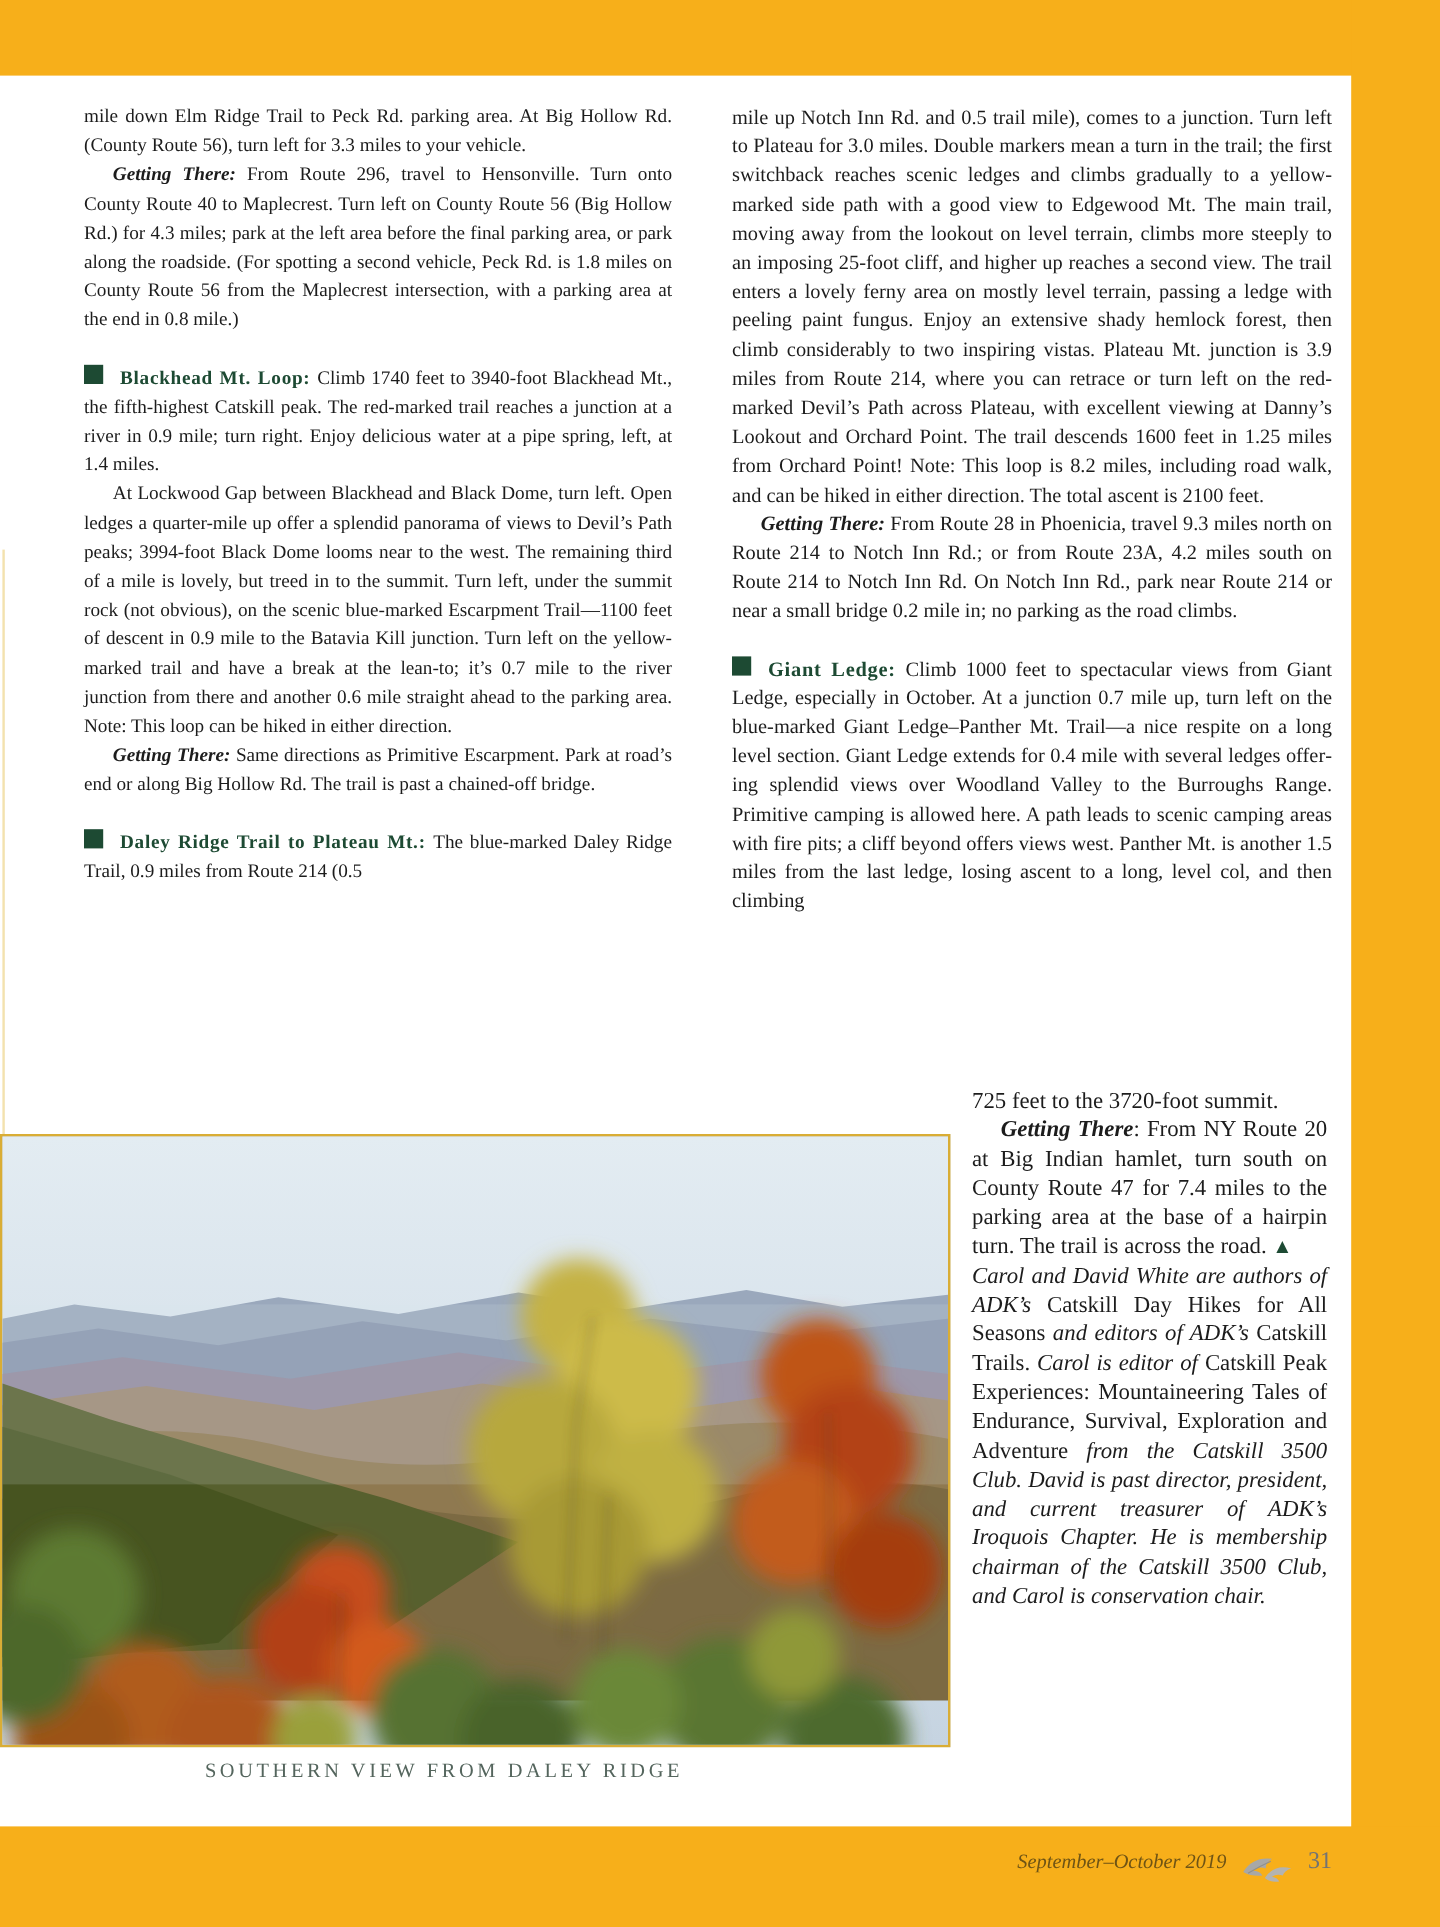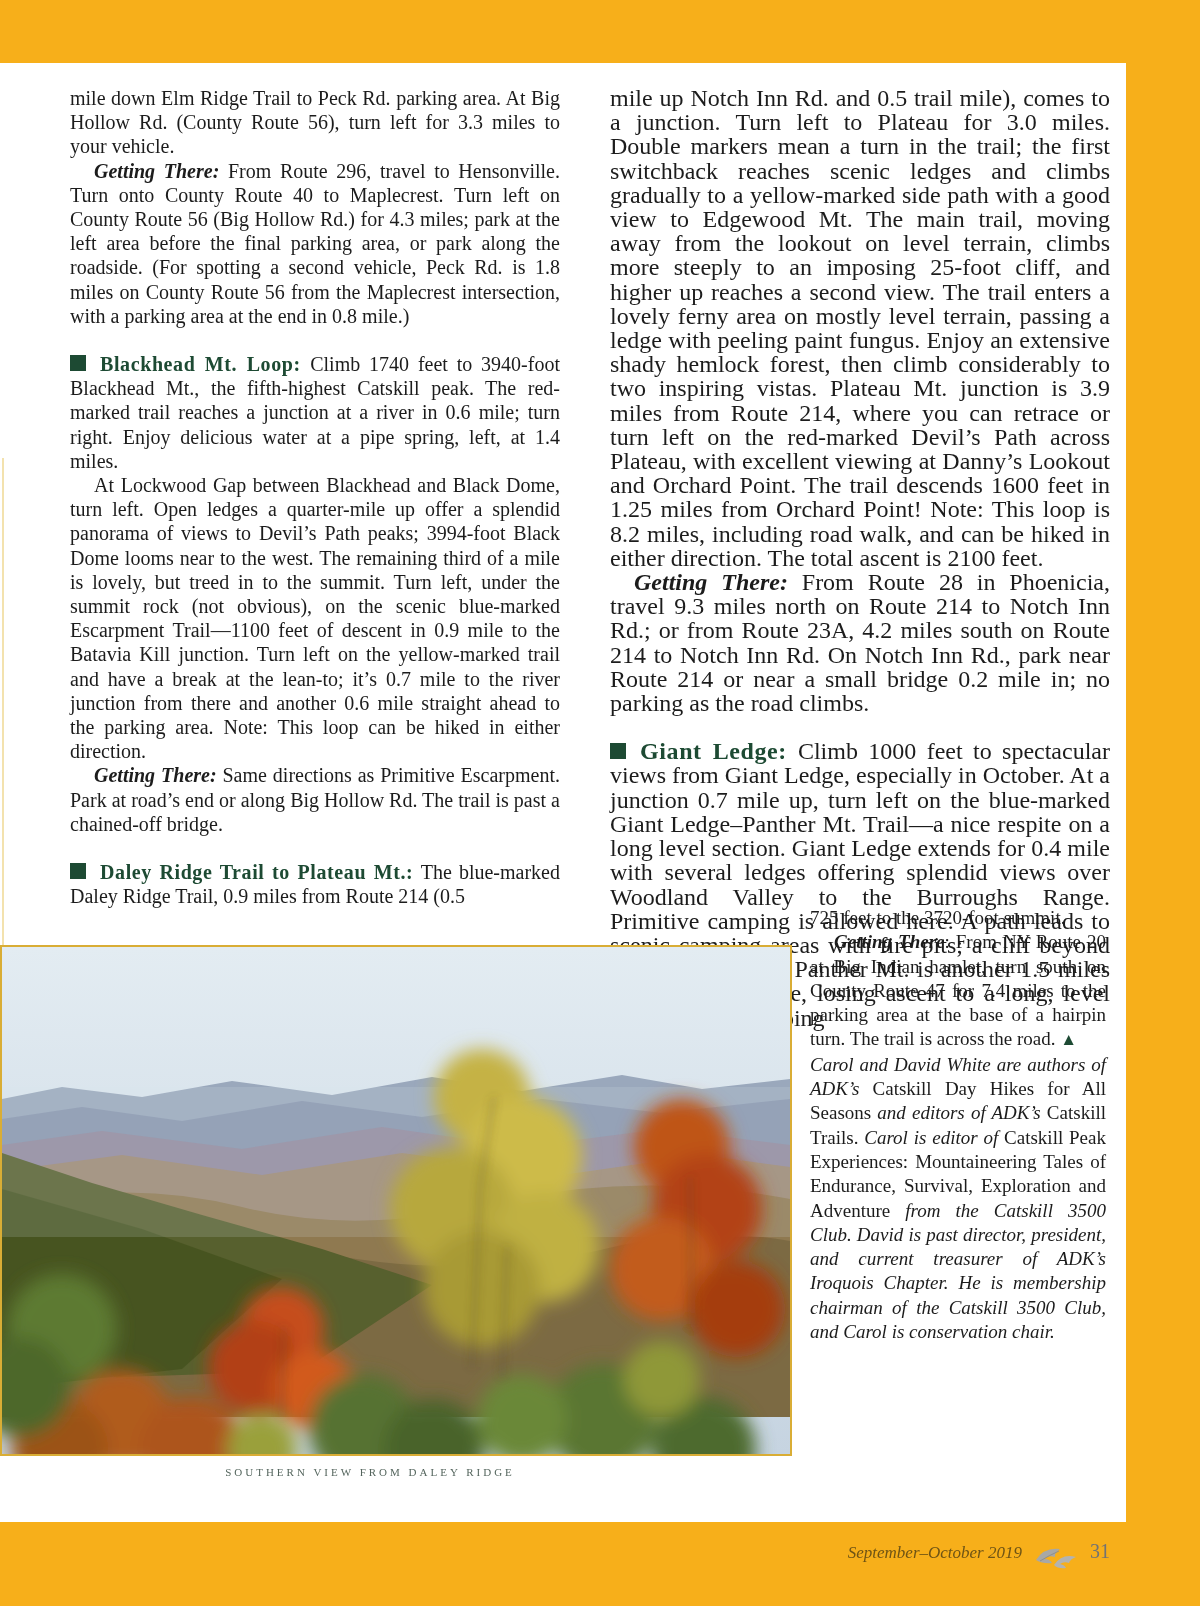--- a/index.html
+++ b/index.html
@@ -13,25 +13,25 @@
     overflow:hidden;margin:0 auto;
     font-family:"Liberation Serif", serif;color:var(--ink);
   }
   .bar-top{position:absolute;left:0;top:0;width:1200px;height:63px;background:var(--gold);}
   .bar-right{position:absolute;left:1126px;top:0;width:74px;height:1606px;background:var(--gold);}
   .bar-bottom{position:absolute;left:0;top:1522px;width:1200px;height:84px;background:var(--gold);}
   .edge-line{position:absolute;left:2px;top:458px;width:2px;height:487px;background:#f3e2ae;}
 
   .col-left{
     position:absolute;left:70px;top:86px;width:490px;
-    font-size:20px;line-height:24.2px;text-align:justify;z-index:1;
+    font-size:16px;line-height:24.2px;text-align:justify;z-index:1;
   }
   .col-right{
     position:absolute;left:610px;top:86px;width:500px;
-    font-size:24px;line-height:24.2px;text-align:justify;z-index:1;
+    font-size:17px;line-height:24.2px;text-align:justify;z-index:1;
   }
   .col-narrow{
     position:absolute;left:810px;top:906px;width:296px;
     font-size:19px;line-height:24.3px;text-align:justify;z-index:6;
   }
 
   .blk{margin:0;}
   .blk.indent{text-indent:24px;}
   .blk.section{margin-top:24px;}
   .blk.bio{}
@@ -43,21 +43,21 @@
   .tri{color:var(--green);font-size:17px;}
 
   .photo-frame{
     position:absolute;left:0;top:945px;width:792px;height:511px;
     border:2px solid #d9ad35;box-sizing:border-box;background:#cfd9e4;z-index:5;
   }
   .photo-frame svg{display:block;width:100%;height:100%;}
 
   .caption{
     position:absolute;left:0;top:1466px;width:740px;text-align:center;
-    font-size:11px;letter-spacing:3px;color:#54655d;z-index:6;
+    font-size:17px;letter-spacing:3px;color:#54655d;z-index:6;
   }
 
   .footer{
     position:absolute;top:1540px;right:90px;display:flex;align-items:baseline;
     gap:12px;z-index:7;
   }
   .footer .issue{font-style:italic;font-size:17px;color:#6f5415;}
   .footer .leaf{align-self:center;position:relative;top:3px;}
   .footer .pagenum{font-size:20px;color:#737373;}
 </style>
@@ -67,21 +67,21 @@
 <div id="page">
 
   <div class="bar-top"></div>
   <div class="bar-right"></div>
   <div class="bar-bottom"></div>
   <div class="edge-line"></div>
 
   <div class="col-left">
       <p class="blk plain"><span class="rm">mile down Elm Ridge Trail to Peck Rd. parking area. At Big Hollow Rd. (County Route 56), turn left for 3.3 miles to your vehicle.</span></p>
       <p class="blk indent"><span class="bi">Getting There: </span><span class="rm">From Route 296, travel to Henson­ville. Turn onto County Route 40 to Maplecrest. Turn left on County Route 56 (Big Hollow Rd.) for 4.3 miles; park at the left area before the final parking area, or park along the roadside. (For spotting a second vehicle, Peck Rd. is 1.8 miles on County Route 56 from the Maplecrest inter­section, with a parking area at the end in 0.8 mile.)</span></p>
-      <p class="blk section"><span class="sq"></span><span class="hd">Blackhead Mt. Loop: </span><span class="rm">Climb 1740 feet to 3940-foot Blackhead Mt., the fifth-highest Catskill peak. The red-marked trail reaches a junction at a river in 0.6 mile; turn right. Enjoy delicious water at a pipe spring, left, at 1.4 miles.</span></p>
+      <p class="blk section"><span class="sq"></span><span class="hd">Blackhead Mt. Loop: </span><span class="rm">Climb 1740 feet to 3940-foot Blackhead Mt., the fifth-highest Catskill peak. The red-marked trail reaches a junction at a river in 0.9 mile; turn right. Enjoy delicious water at a pipe spring, left, at 1.4 miles.</span></p>
       <p class="blk indent"><span class="rm">At Lockwood Gap between Blackhead and Black Dome, turn left. Open ledges a quarter-mile up offer a splendid panorama of views to Devil’s Path peaks; 3994-foot Black Dome looms near to the west. The remaining third of a mile is lovely, but treed in to the summit. Turn left, under the summit rock (not obvious), on the scenic blue-marked Escarpment Trail—1100 feet of descent in 0.9 mile to the Batavia Kill junction. Turn left on the yellow-marked trail and have a break at the lean-to; it’s 0.7 mile to the river junction from there and another 0.6 mile straight ahead to the parking area. Note: This loop can be hiked in either direction.</span></p>
       <p class="blk indent"><span class="bi">Getting There: </span><span class="rm">Same directions as Primitive Escarp­ment. Park at road’s end or along Big Hollow Rd. The trail is past a chained-off bridge.</span></p>
       <p class="blk section"><span class="sq"></span><span class="hd">Daley Ridge Trail to Plateau Mt.: </span><span class="rm">The blue-marked Daley Ridge Trail, 0.9 miles from Route 214 (0.5</span></p>
     </div>
 
   <div class="col-right">
       <p class="blk plain"><span class="rm">mile up Notch Inn Rd. and 0.5 trail mile), comes to a junc­tion. Turn left to Plateau for 3.0 miles. Double markers mean a turn in the trail; the first switchback reaches scenic ledges and climbs gradually to a yellow-marked side path with a good view to Edgewood Mt. The main trail, moving away from the lookout on level terrain, climbs more steep­ly to an imposing 25-foot cliff, and higher up reaches a second view. The trail enters a lovely ferny area on mostly level terrain, passing a ledge with peeling paint fungus. Enjoy an extensive shady hemlock forest, then climb con­siderably to two inspiring vistas. Plateau Mt. junction is 3.9 miles from Route 214, where you can retrace or turn left on the red-marked Devil’s Path across Plateau, with excellent viewing at Danny’s Lookout and Orchard Point. The trail descends 1600 feet in 1.25 miles from Orchard Point! Note: This loop is 8.2 miles, including road walk, and can be hiked in either direction. The total ascent is 2100 feet.</span></p>
       <p class="blk indent"><span class="bi">Getting There: </span><span class="rm">From Route 28 in Phoenicia, travel 9.3 miles north on Route 214 to Notch Inn Rd.; or from Route 23A, 4.2 miles south on Route 214 to Notch Inn Rd. On Notch Inn Rd., park near Route 214 or near a small bridge 0.2 mile in; no parking as the road climbs.</span></p>
       <p class="blk section"><span class="sq"></span><span class="hd">Giant Ledge: </span><span class="rm">Climb 1000 feet to spectacular views from Giant Ledge, especially in October. At a junction 0.7 mile up, turn left on the blue-marked Giant Ledge–Panther Mt. Trail—a nice respite on a long level section. Giant Ledge extends for 0.4 mile with several ledges offer­ing splendid views over Woodland Valley to the Burroughs Range. Primitive camping is allowed here. A path leads to scenic camping areas with fire pits; a cliff beyond offers views west. Panther Mt. is another 1.5 miles from the last ledge, losing ascent to a long, level col, and then climbing</span></p>
     </div>

